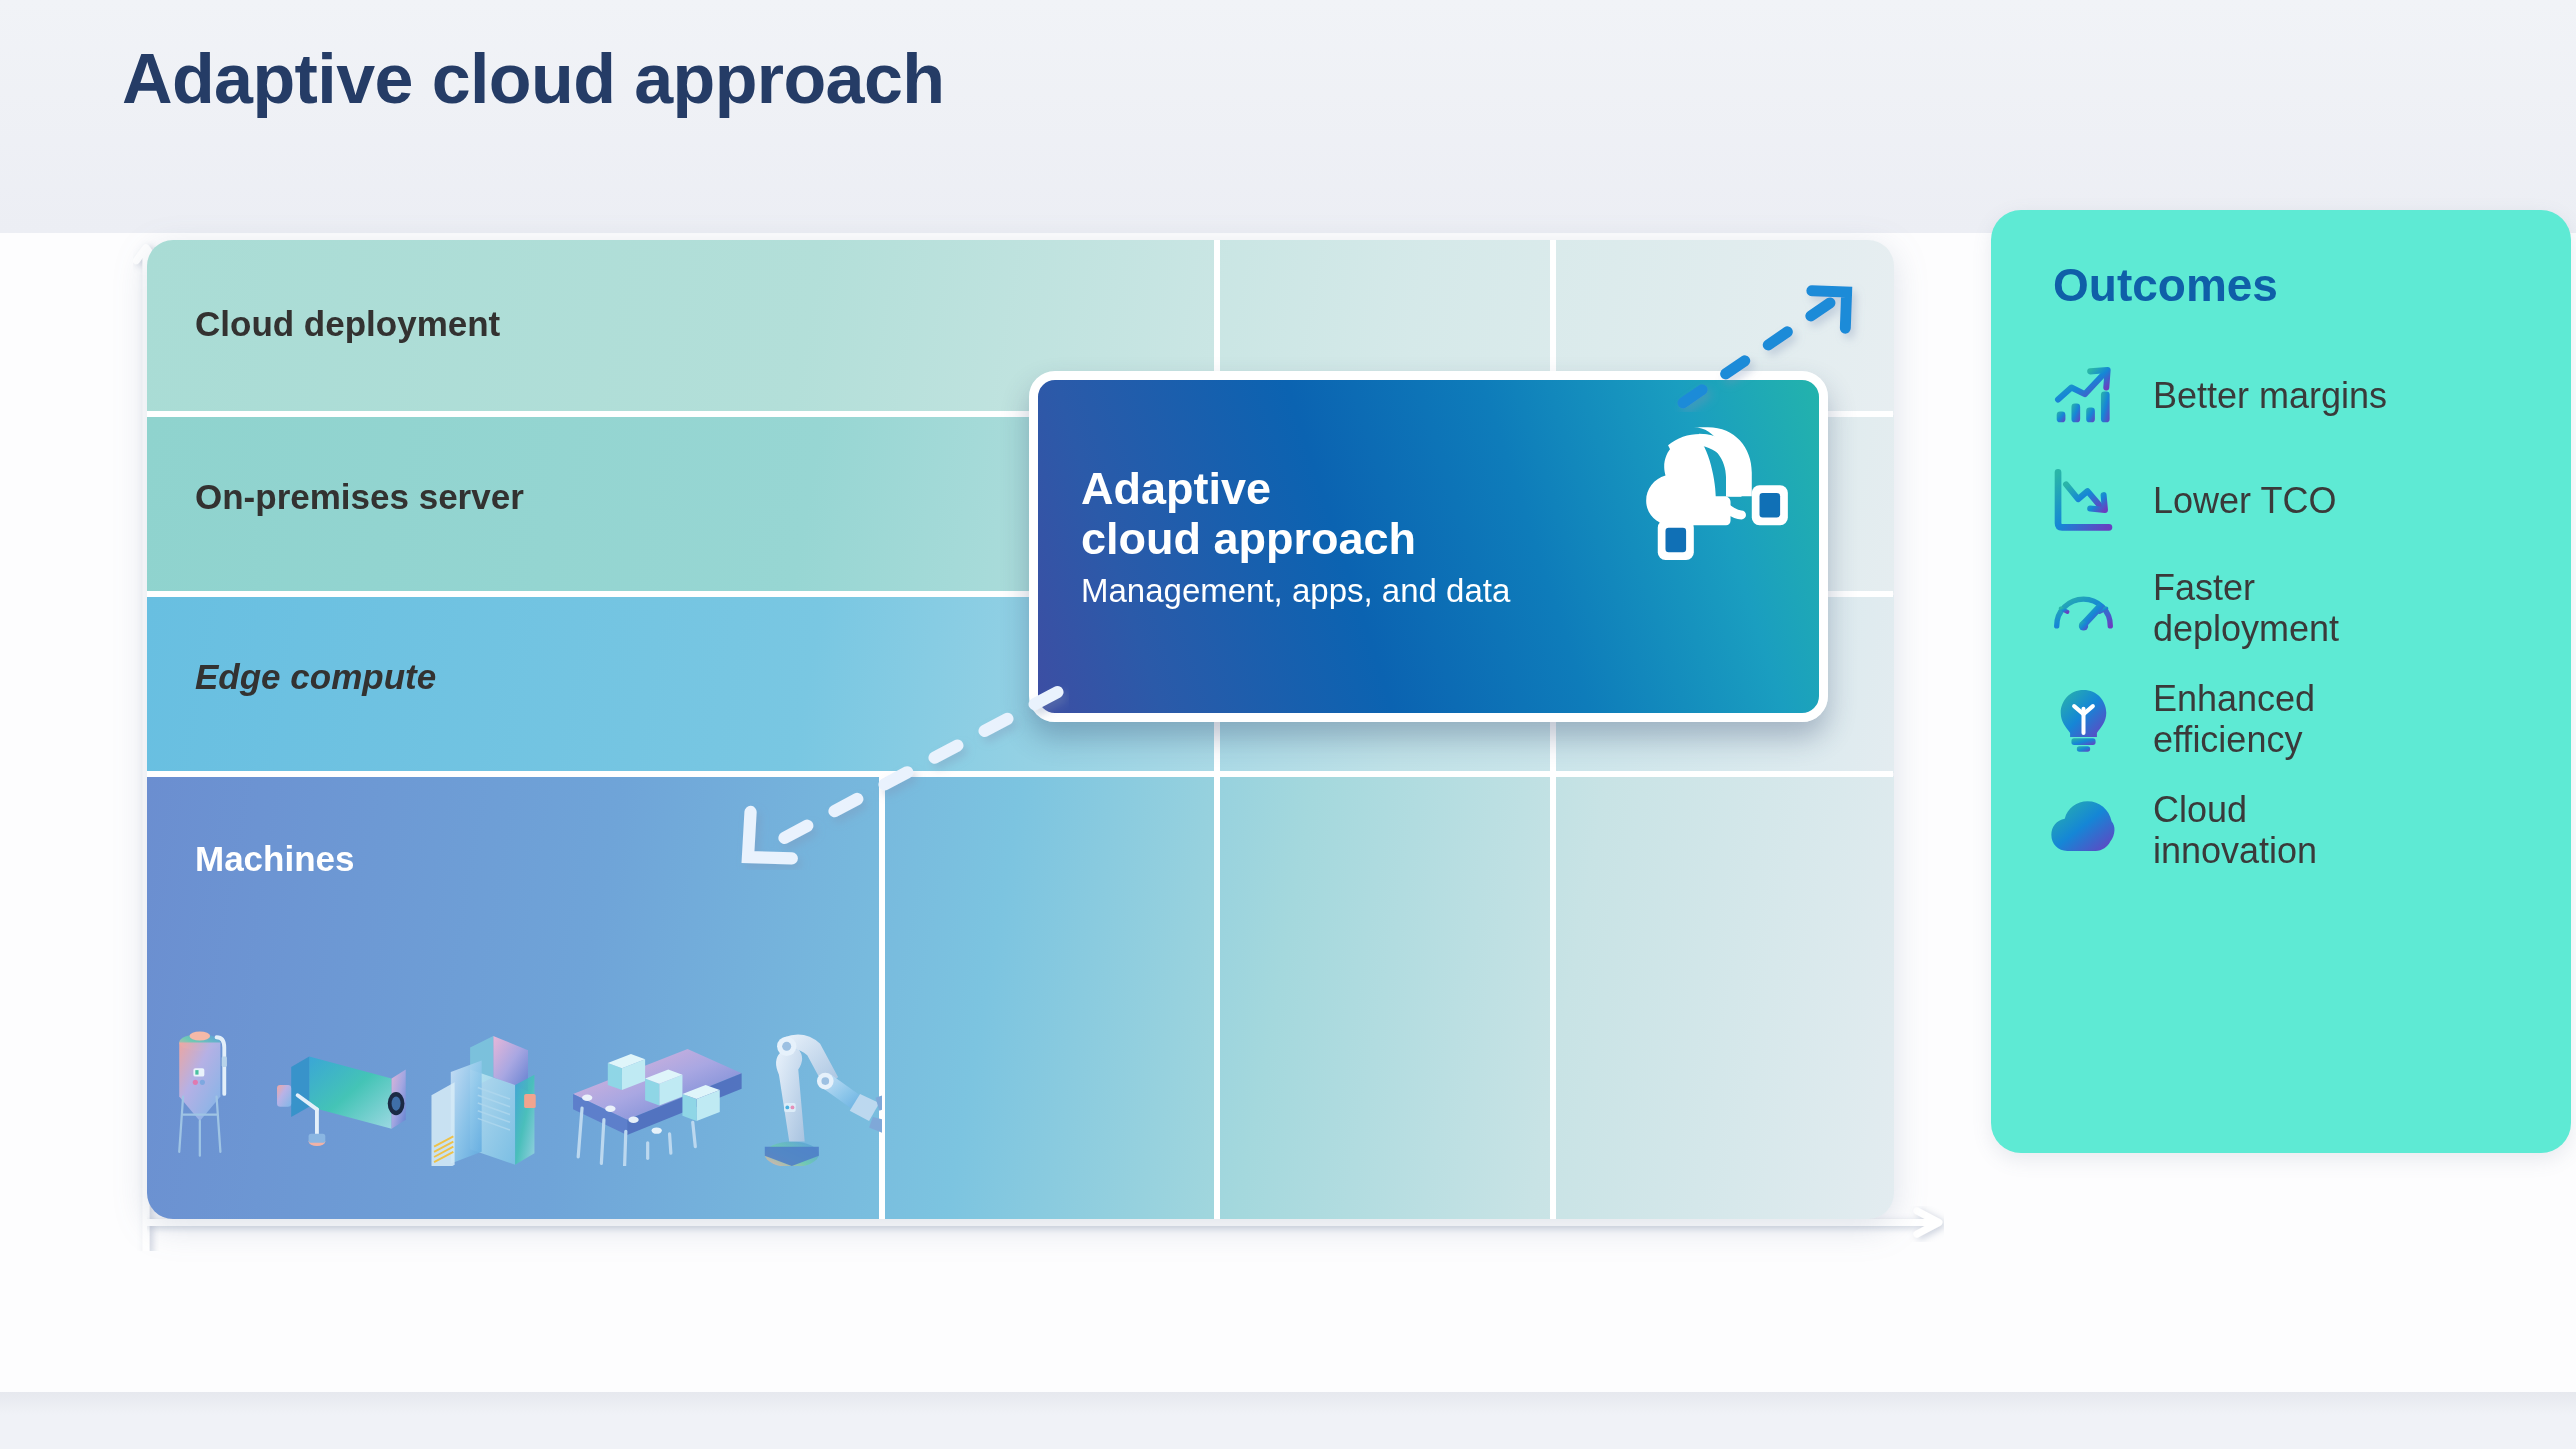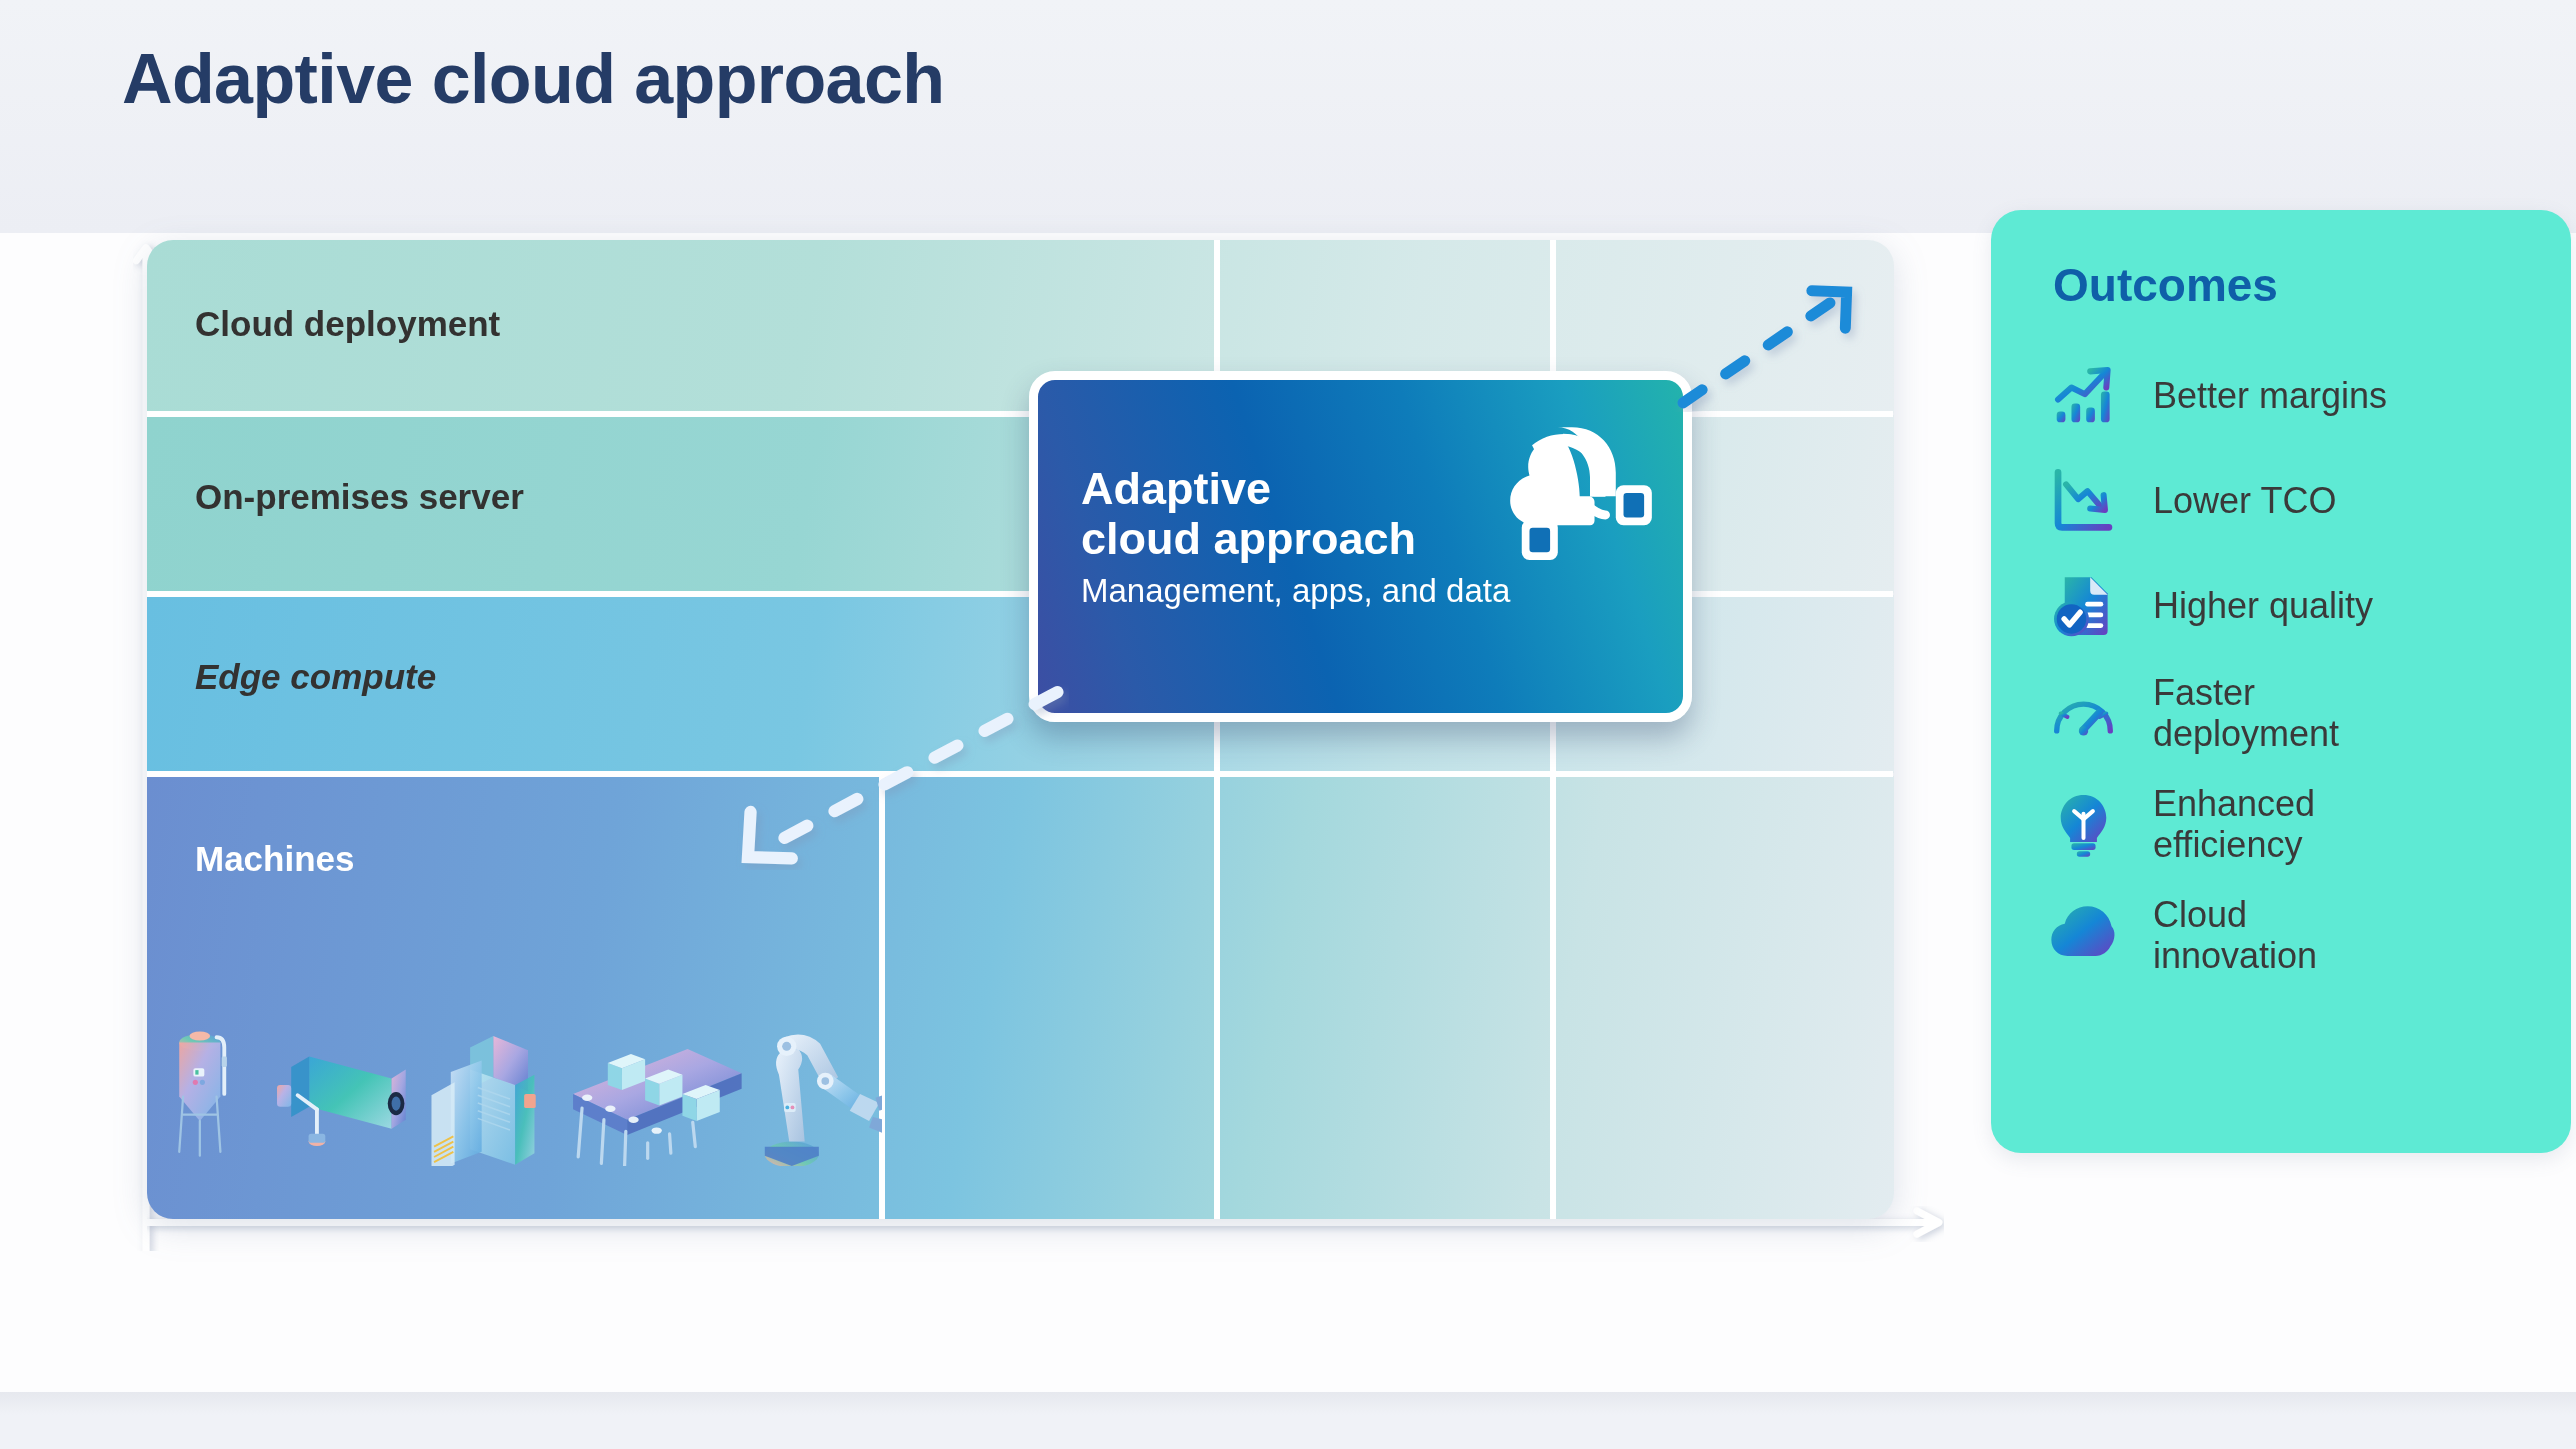--- a/index.html
+++ b/index.html
@@ -145,21 +145,21 @@
     position: absolute;
     left: 174px; top: 1018px;
     width: 708px; height: 148px;
   }
   .machine { position: absolute; bottom: 0; }
 
   
   #center-card {
     position: absolute;
     left: 1029px; top: 371px;
-    width: 663px; height: 351px;
+    width: 799px; height: 351px;
     border-radius: 26px;
     background: linear-gradient(72deg,
         #3d4ea3 0%,
         #2b5aa9 14%,
         #0b63b1 40%,
         #0e7cba 62%,
         #1a9ec0 84%,
         #23b3ac 100%);
     border: 9px solid #ffffff;
     box-shadow: 0 15.5px 28px rgba(40,60,100,0.30);
@@ -516,35 +516,20 @@
               <stop offset="1" stop-color="#6a3fc0"></stop>
             </linearGradient>
           </defs>
           <path d="M12 8 L12 84 Q12 90 18 90 L88 90" stroke="url(#og1)" stroke-width="10" fill="none" stroke-linecap="round"></path>
           <path d="M24 26 L42 48 L56 36 L78 62" stroke="url(#og1)" stroke-width="9" fill="none" stroke-linecap="round" stroke-linejoin="round"></path>
           <path d="M60 62 L82 64 L80 42" stroke="url(#og1)" stroke-width="9" fill="none" stroke-linecap="round" stroke-linejoin="round"></path>
         </svg>
         <div class="outcome-label">Lower TCO</div>
       </div>
 
-      <div class="outcome-item">
-        <svg class="outcome-icon" viewBox="0 0 100 100">
-          <path d="M22 8 L62 8 L86 32 L86 88 Q86 94 80 94 L28 94 Q22 94 22 88 Z" fill="url(#og1)"></path>
-          <path d="M60 8 L86 34 L66 34 Q60 34 60 28 Z" fill="#d9e9f8"></path>
-          <g stroke="#ffffff" stroke-width="7" stroke-linecap="round">
-            <path d="M56 48 L76 48"></path>
-              <path d="M56 64 L76 64"></path>
-              <path d="M56 80 L76 80"></path>
-          </g>
-          <circle cx="32" cy="70" r="26" fill="url(#og1)"></circle>
-          <circle cx="32" cy="70" r="22" fill="#1264c2"></circle>
-          <path d="M21 70 L29 79 L45 60" stroke="#ffffff" stroke-width="8" fill="none" stroke-linecap="round" stroke-linejoin="round"></path>
-        </svg>
-        <div class="outcome-label">Higher quality</div>
-      </div>
 
       <div class="outcome-item">
         <svg class="outcome-icon" viewBox="0 0 100 100">
           <path d="M10 76 A40 40 0 1 1 90 76" stroke="url(#og1)" stroke-width="8" fill="none" stroke-linecap="round"></path>
           <g stroke="url(#og1)" stroke-width="6" stroke-linecap="round">
             <path d="M10 76 L22 76"></path>
               <path d="M78 76 L90 76"></path>
             <path d="M16 50 L26 55"></path>
               <path d="M84 50 L74 55"></path>
             <path d="M50 28 L50 40"></path>

